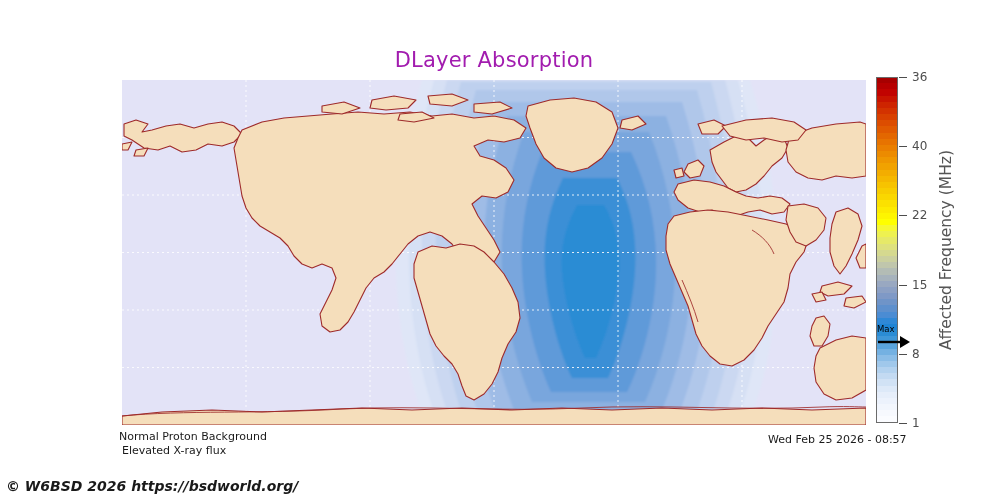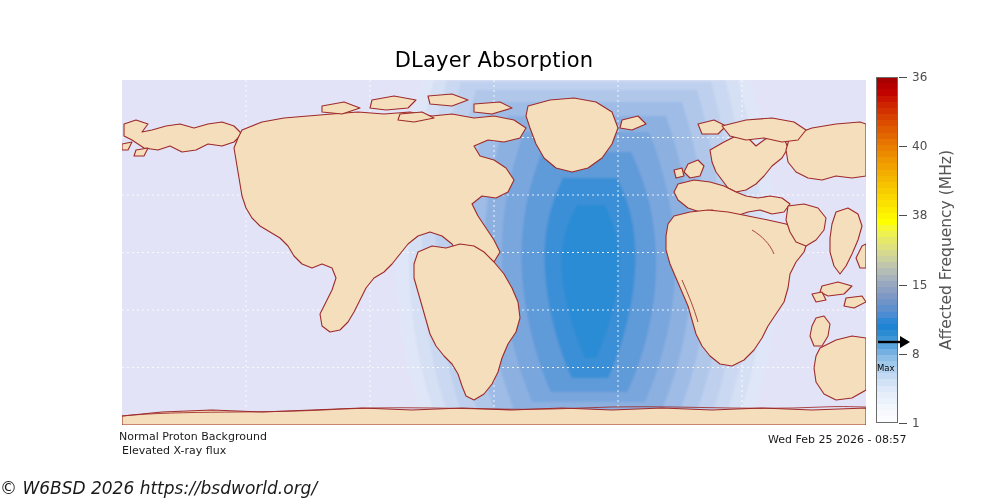--- a/index.html
+++ b/index.html
@@ -22,21 +22,21 @@
     background: #ffffff;
   }
   
   #title {
     position: absolute;
     left: 122px;
     top: 48px;
     width: 744px;
     text-align: center;
     font-size: 21px;
-    color: #000000;
+    color: #a21caf;
     letter-spacing: 0.2px;
   }
   
   #map-panel {
     position: absolute;
     left: 122px;
     top: 80px;
     width: 744px;
     height: 345px;
     background: #e3e3f7;
@@ -57,25 +57,25 @@
     position: absolute;
     left: 723px;
     top: 433px;
     font-size: 11px;
     color: #1a1a1a;
     white-space: nowrap;
     margin-left: 45px;
   }
   #credit {
     position: absolute;
-    left: 0;
+    left: 6px;
     top: 478px;
-    font-size: 17px;
+    font-size: 14px;
     font-style: italic;
-    font-weight: normal;
+    font-weight: bold;
     color: #1a1a1a;
     white-space: nowrap;
   }
 
   
   #colorbar-wrap {
     position: absolute;
     left: 876px;
     top: 77px;
     width: 22px;
@@ -135,21 +135,20 @@
     height: 26px;
     pointer-events: none;
   }
   #max-label {
     position: absolute;
     left: 1px;
     top: 0px;
     font-size: 8.5px;
     color: #000000;
     white-space: nowrap;
-    margin-top: 39px;
   }
 </style>
 </head>
 <body>
 
 <div id="figure">
 
   <div id="title">DLayer Absorption</div>
 
   <div id="map-panel">
@@ -380,21 +379,21 @@
   </div>
 
   <div id="cb-ticks">
       <div class="cb-tick" style="top: 423px;"></div>
       <div class="cb-ticklabel" style="top: 423px;">1</div>
       <div class="cb-tick" style="top: 353.8px;"></div>
       <div class="cb-ticklabel" style="top: 353.8px;">8</div>
       <div class="cb-tick" style="top: 284.6px;"></div>
       <div class="cb-ticklabel" style="top: 284.6px;">15</div>
       <div class="cb-tick" style="top: 215.4px;"></div>
-      <div class="cb-ticklabel" style="top: 215.4px;">38</div>
+      <div class="cb-ticklabel" style="top: 215.4px;">22</div>
       <div class="cb-tick" style="top: 146.2px;"></div>
       <div class="cb-ticklabel" style="top: 146.2px;">40</div>
       <div class="cb-tick" style="top: 77px;"></div>
       <div class="cb-ticklabel" style="top: 77px;">36</div>
     </div>
 
   <div id="cb-axis-label">Affected Frequency (MHz)</div>
 
 </div>
 

